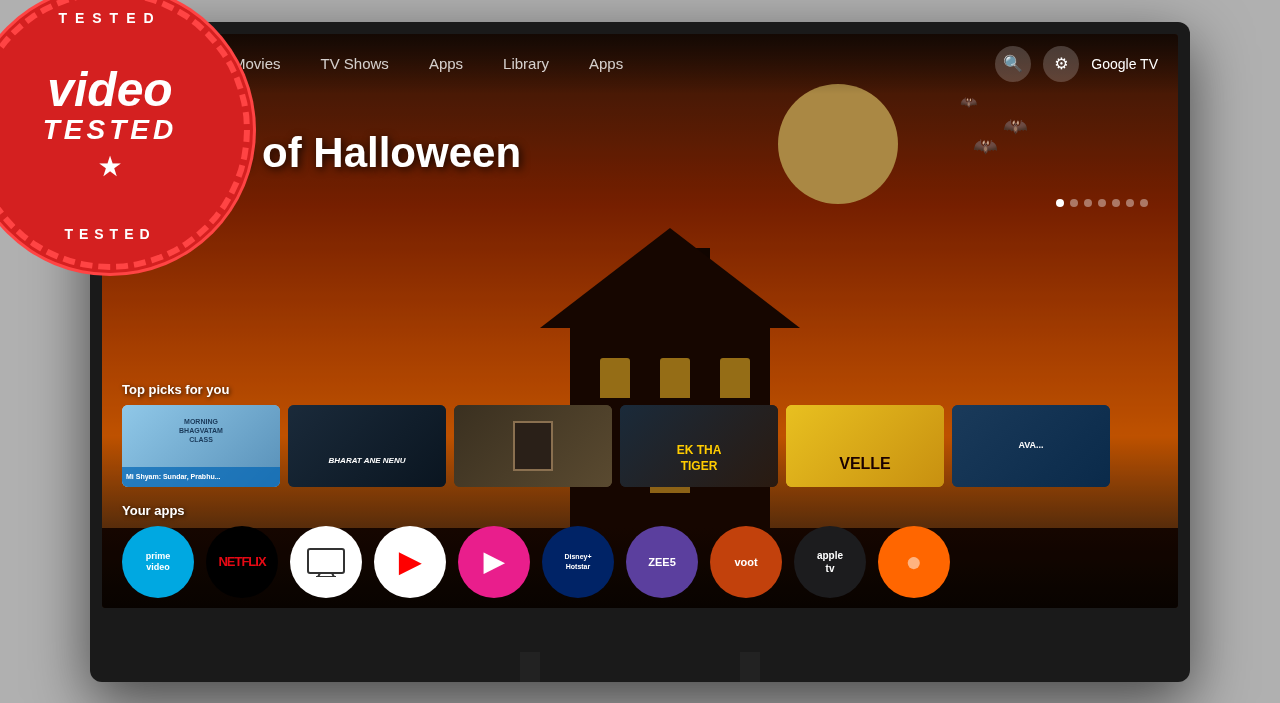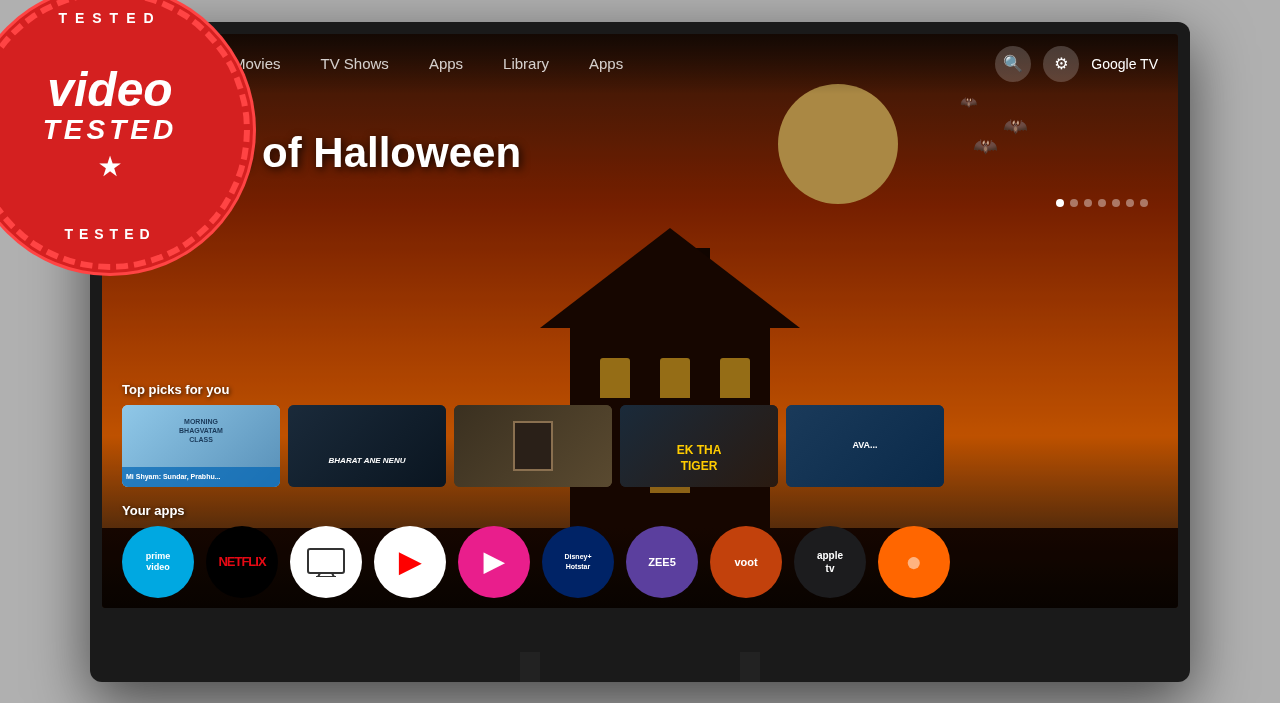--- a/index.html
+++ b/index.html
@@ -507,20 +507,24 @@
           <div style="position:absolute;inset:0;display:flex;align-items:center;justify-content:center;">
             <div style="width:40px;height:50px;background:#2a2018;border:2px solid #8a7050;"></div>
           </div>
         </div>
 
         <div class="pick-card card-4">
           <div style="position:absolute;inset:0;background:linear-gradient(135deg,#1a2a3a,#2a1a10);"></div>
           <div class="card-title-text" style="position:absolute;bottom:8px;left:4px;right:4px;color:#ffcc00;">EK THA<br>TIGER</div>
         </div>
 
+        <div class="pick-card card-5">
+          <div style="position:absolute;inset:0;background:linear-gradient(135deg,#e8c020,#c89010);"></div>
+          <div class="card-title-text" style="position:absolute;bottom:8px;left:4px;right:4px;color:#1a0000;font-size:16px;font-weight:900;">Velle</div>
+        </div>
 
         <div class="pick-card card-6">
           <div style="position:absolute;inset:0;background:linear-gradient(135deg,#1a3a5a,#0a2a4a);"></div>
           <div class="card-title-text" style="position:absolute;top:50%;left:4px;right:4px;transform:translateY(-50%);color:white;font-size:9px;">AVA...</div>
         </div>
       </div>
 
       <div class="section-label">Your apps</div>
       <div class="apps-row">
 

